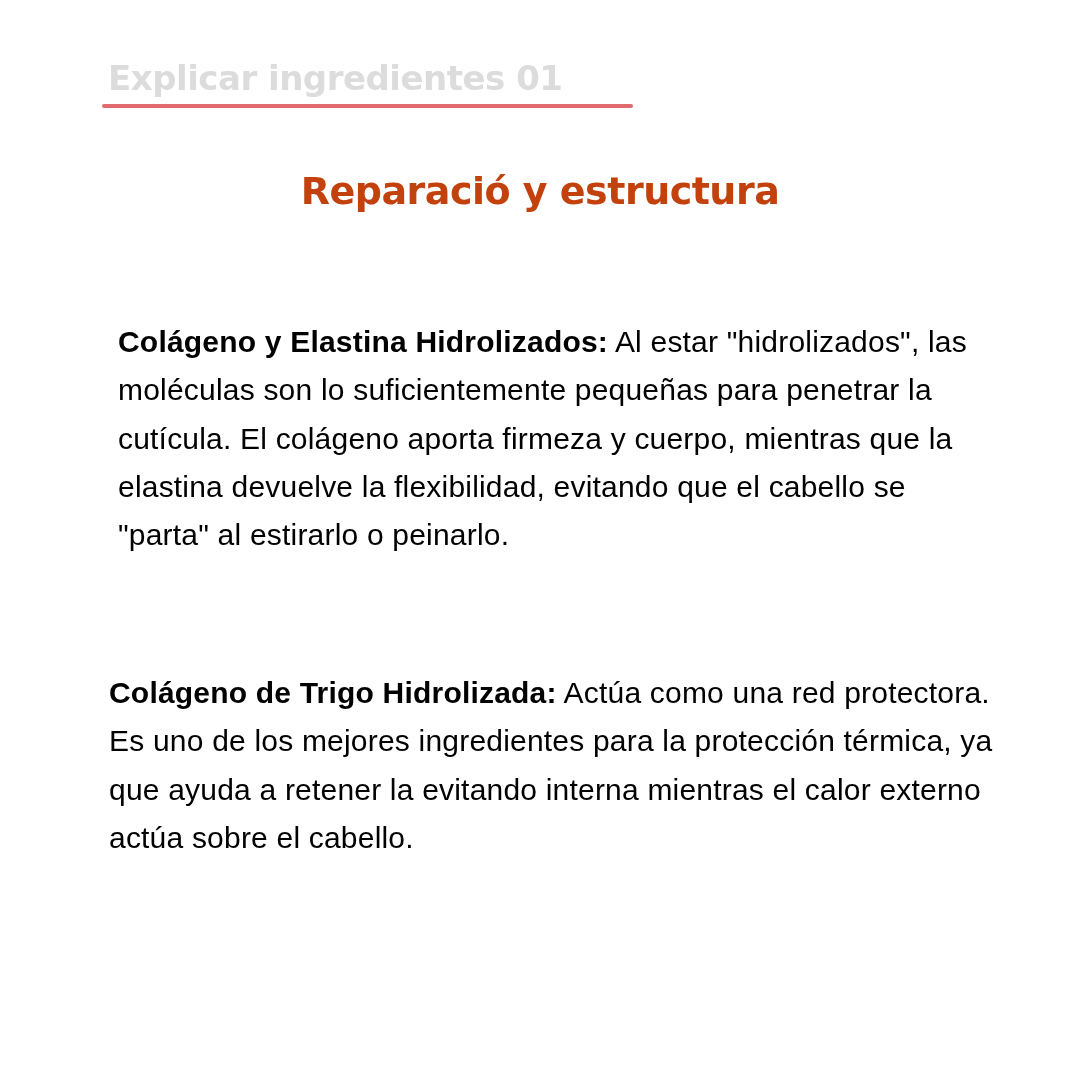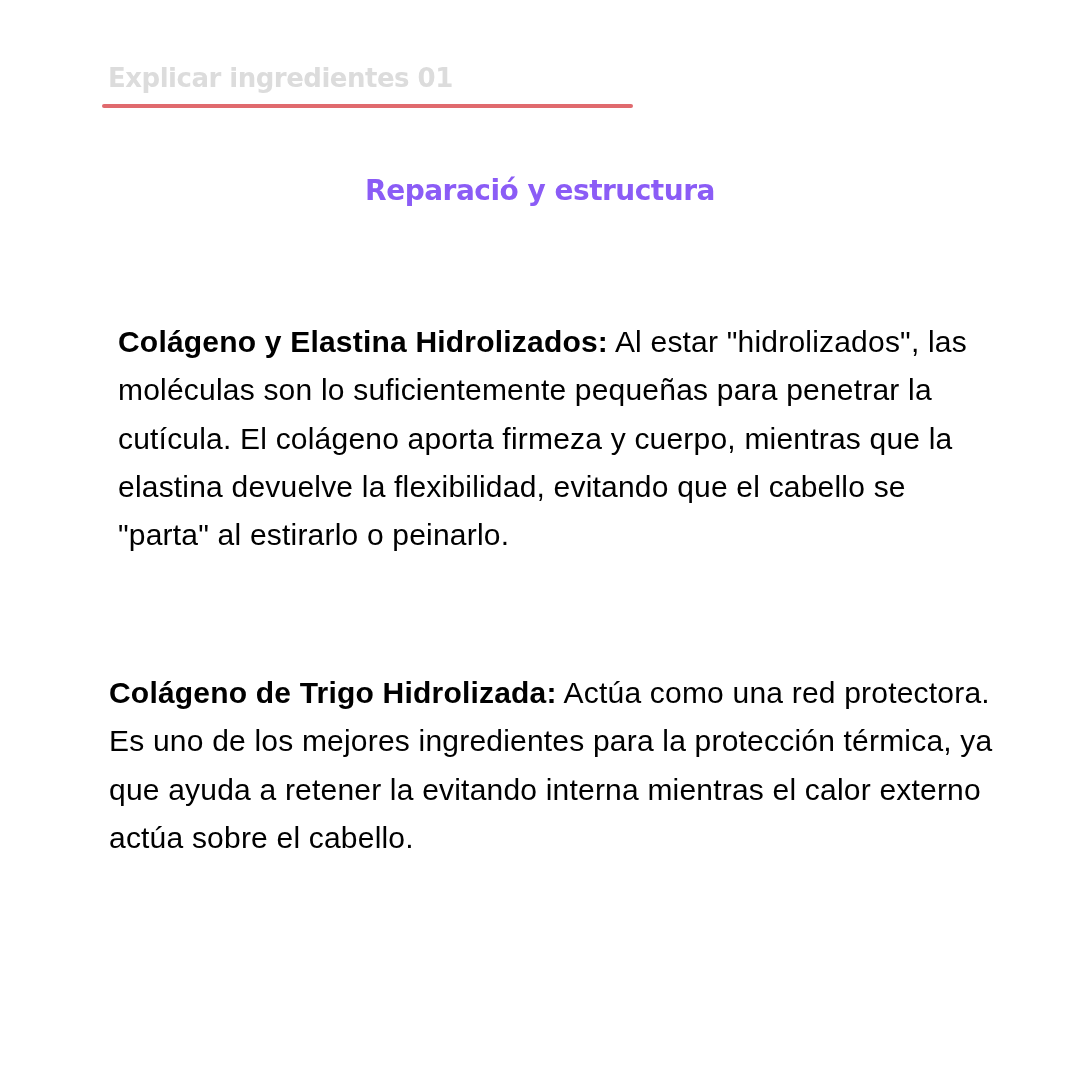--- a/index.html
+++ b/index.html
@@ -15,21 +15,21 @@
       font-family: "Liberation Sans", sans-serif;
       color: #000000;
     }
     .header {
       position: absolute;
       left: 102px;
       top: 52px;
     }
     .header-title {
       font-family: "DejaVu Sans", sans-serif;
-      font-size: 26px;
+      font-size: 34px;
       font-weight: bold;
       color: #dcdcdc;
       letter-spacing: -0.5px;
       line-height: 52px;
       white-space: nowrap;
       margin-left: 6px;
     }
     .header-underline {
       position: absolute;
       left: 0;
@@ -40,24 +40,24 @@
       background: #e06a6e;
     }
     .page-title {
       position: absolute;
       left: 0;
       width: 1080px;
       top: 163px;
       text-align: center;
       font-family: "DejaVu Sans", sans-serif;
       font-weight: bold;
-      font-size: 28px;
+      font-size: 38px;
       letter-spacing: -0.5px;
       line-height: 56px;
-      color: #8b5cf6;
+      color: #c2410c;
     }
     .para {
       position: absolute;
       font-family: "Liberation Sans", sans-serif;
       font-size: 30px;
       line-height: 48.3px;
       color: #000000;
       letter-spacing: 0.2px;
     }
     .para-1 {

